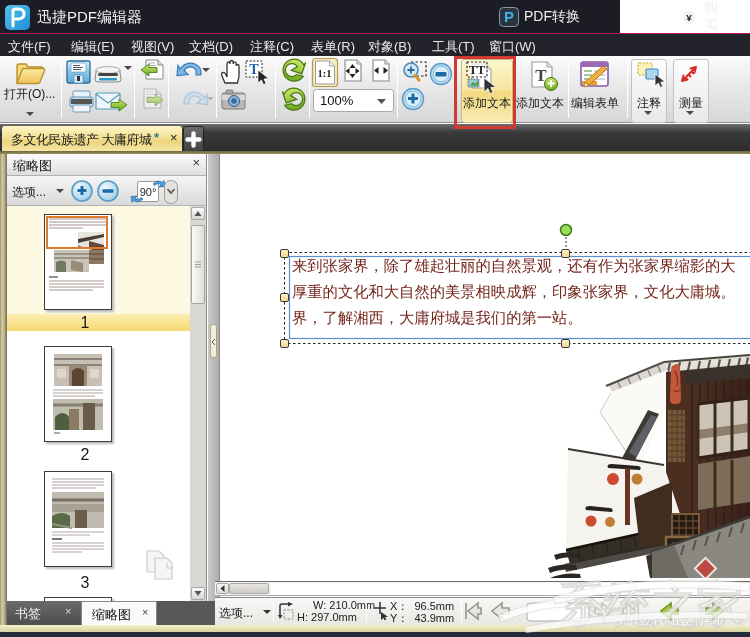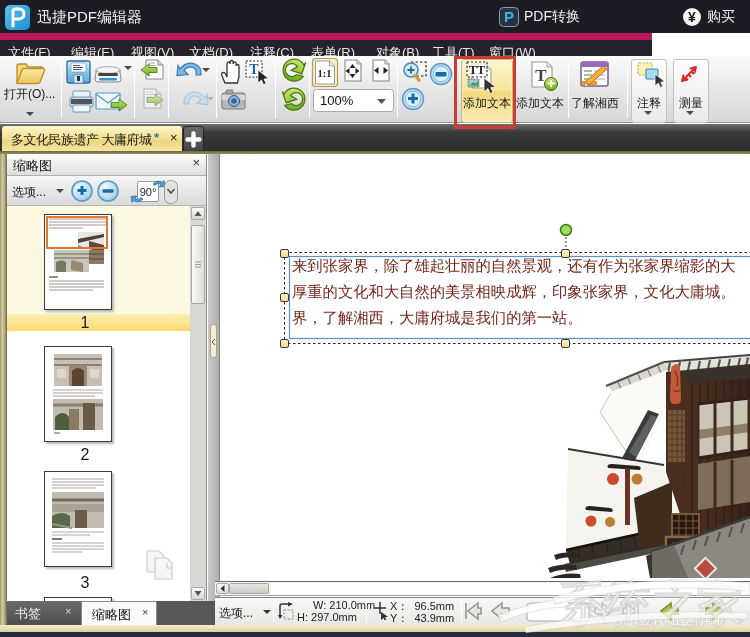--- a/index.html
+++ b/index.html
@@ -1,26 +1,26 @@
 <!DOCTYPE html>
 <html><head>
 <meta charset="utf-8">
 <style>
 * { margin:0; padding:0; box-sizing:border-box; }
 html,body { width:750px; height:637px; overflow:hidden; font-family:"Liberation Sans", sans-serif; }
 #app { position:relative; width:750px; height:637px; background:#fff; overflow:hidden; }
 .abs { position:absolute; }
 
 
-#titlebar { left:0; top:0; width:750px; height:33px; background:#1c1c24;text-align:center; }
+#titlebar { left:0; top:0; width:620px; height:33px; background:#1c1c24;text-align:center; }
 #titlebar .apptitle { position:absolute; left:37px; top:8px; color:#f2f2f2; font-size:15px; }
 .tright { position:absolute; top:0; height:33px; display:flex; align-items:center; color:#f0f0f0; font-size:14px; }
 
 
-#menubar { left:0; top:33px; width:652px; height:23px; background:#23232b; color:#e8e8e8; font-size:13px; border-top:7px solid #be185d;}
+#menubar { left:0; top:33px; width:750px; height:23px; background:#23232b; color:#e8e8e8; font-size:13px; border-top:1px solid #be185d;}
 #menubar span { position:absolute; top:4px; }
 
 
 #toolbar { left:0; top:56px; width:750px; height:67px; background:linear-gradient(#fbfbfb,#e9e9e9 45%,#d7d7d7); border-bottom:1px solid #8f8f8f; }
 .sep { position:absolute; top:4px; width:1px; height:58px; background:#b5b5b5; border-right:1px solid #fff; }
 .tbtxt { position:absolute; font-size:12px; color:#1a1a1a; }
 .dd { position:absolute; width:0; height:0; border-left:4px solid transparent; border-right:4px solid transparent; border-top:4px solid #4a4a4a; }
 
 
 .bigbtn { position:absolute; top:3px; height:64px; border-radius:3px; text-align:center; font-size:12px; color:#111; }
@@ -95,21 +95,21 @@
       <span>购买</span>
     </div>
   </div>
   <div class="abs" id="menubar">
     <span style="left:8px">文件(F)</span>
     <span style="left:71px">编辑(E)</span>
     <span style="left:131px">视图(V)</span>
     <span style="left:189px">文档(D)</span>
     <span style="left:250px">注释(C)</span>
     <span style="left:311px">表单(R)</span>
-    <span style="left:376px">对象(B)</span>
+    <span style="left:368px">对象(B)</span>
     <span style="left:432px">工具(T)</span>
     <span style="left:489px">窗口(W)</span>
   </div>
   <div class="abs" id="toolbar">
     <div class="sep" style="left:61px"></div>
     <div class="sep" style="left:134px"></div>
     <div class="sep" style="left:168px"></div>
     <div class="sep" style="left:216px"></div>
     <div class="sep" style="left:275px"></div>
     <div class="sep" style="left:309px"></div>
@@ -253,21 +253,21 @@
       <rect x="638" y="7" width="14" height="12" rx="1" fill="#fdf0b8" stroke="#c8a830" stroke-width="1.1" stroke-dasharray="2,1.5"></rect>
       <rect x="646" y="13" width="12" height="10" rx="1" fill="#a8d8f0" stroke="#4a88b8" stroke-width="1.1"></rect>
       <path d="M655 18 l0 12 3.4-2.9 1.9 4.3 2.4-1 -1.9-4.2 4.3-0.5 z" fill="#333" stroke="#fff" stroke-width="0.8"></path>
 
       <path d="M682 25 l14-14 M682 25 l1.5-5.5 M682 25 l5.5-1.5 M696 11 l-5.5 1.5 M696 11 l-1.5 5.5 M685.5 21.5 l2 2 M688.5 18.5 l2 2 M691.5 15.5 l2 2" stroke="#d82a2a" stroke-width="2" fill="none" stroke-linecap="round"></path>
     </svg>
     <span class="tbtxt" style="left:4px;top:30px">打开(O)...</span>
     <div class="dd" style="left:26px;top:56px"></div>
     <span class="tbtxt" style="left:463px;top:39px">添加文本</span>
     <span class="tbtxt" style="left:516px;top:39px">添加文本</span>
-    <span class="tbtxt" style="left:571px;top:39px">了解湘西</span>
+    <span class="tbtxt" style="left:571px;top:39px">编辑表单</span>
     <span class="tbtxt" style="left:637px;top:39px">注释</span>
     <div class="dd" style="left:644px;top:55px"></div>
     <span class="tbtxt" style="left:679px;top:39px">测量</span>
     <div class="dd" style="left:686px;top:55px"></div>
   </div>
   <div class="abs" id="tabbar">
     <div id="activetab">
         <span style="position:absolute;left:9px;top:5px;letter-spacing:-0.5px">多文化民族遗产 大庸府城</span>
         <span style="position:absolute;left:152px;top:4px;color:#25808e;font-weight:bold">*</span>
         <span style="position:absolute;left:168px;top:4px;color:#222;font-size:13px">×</span>

